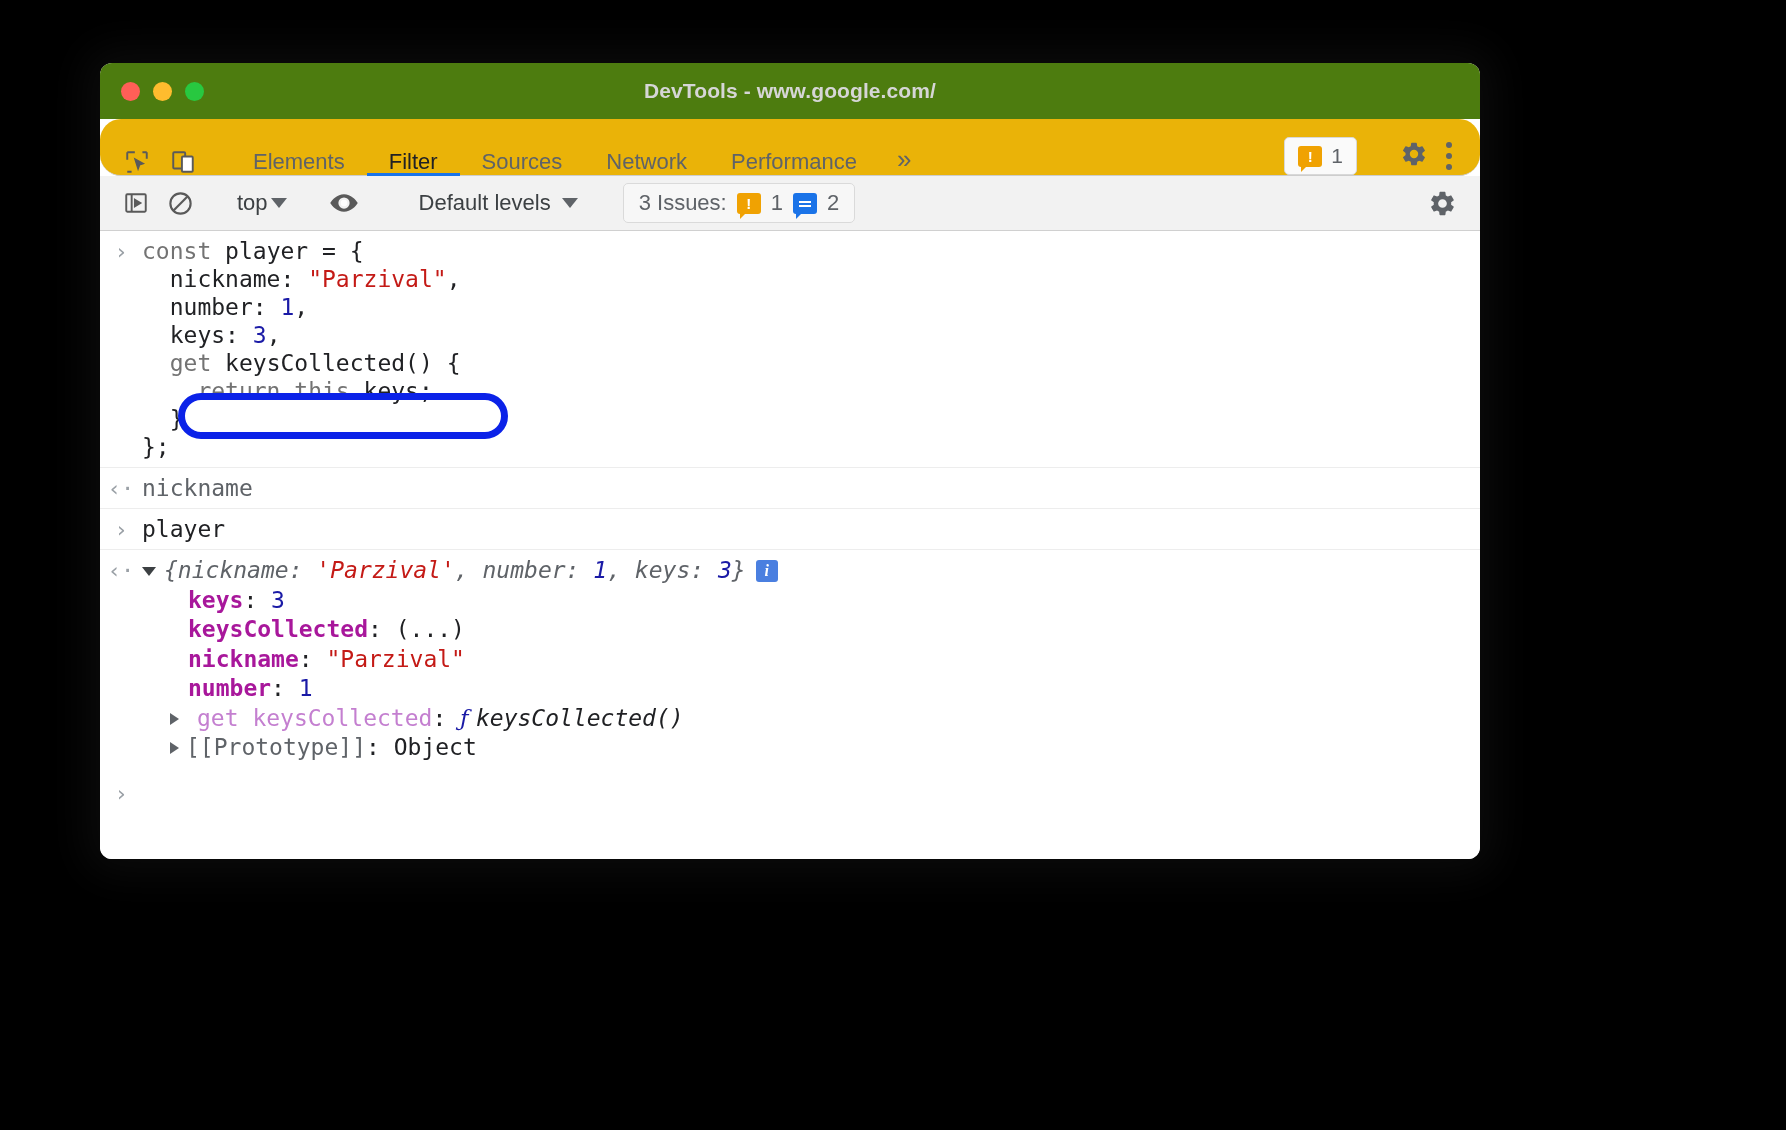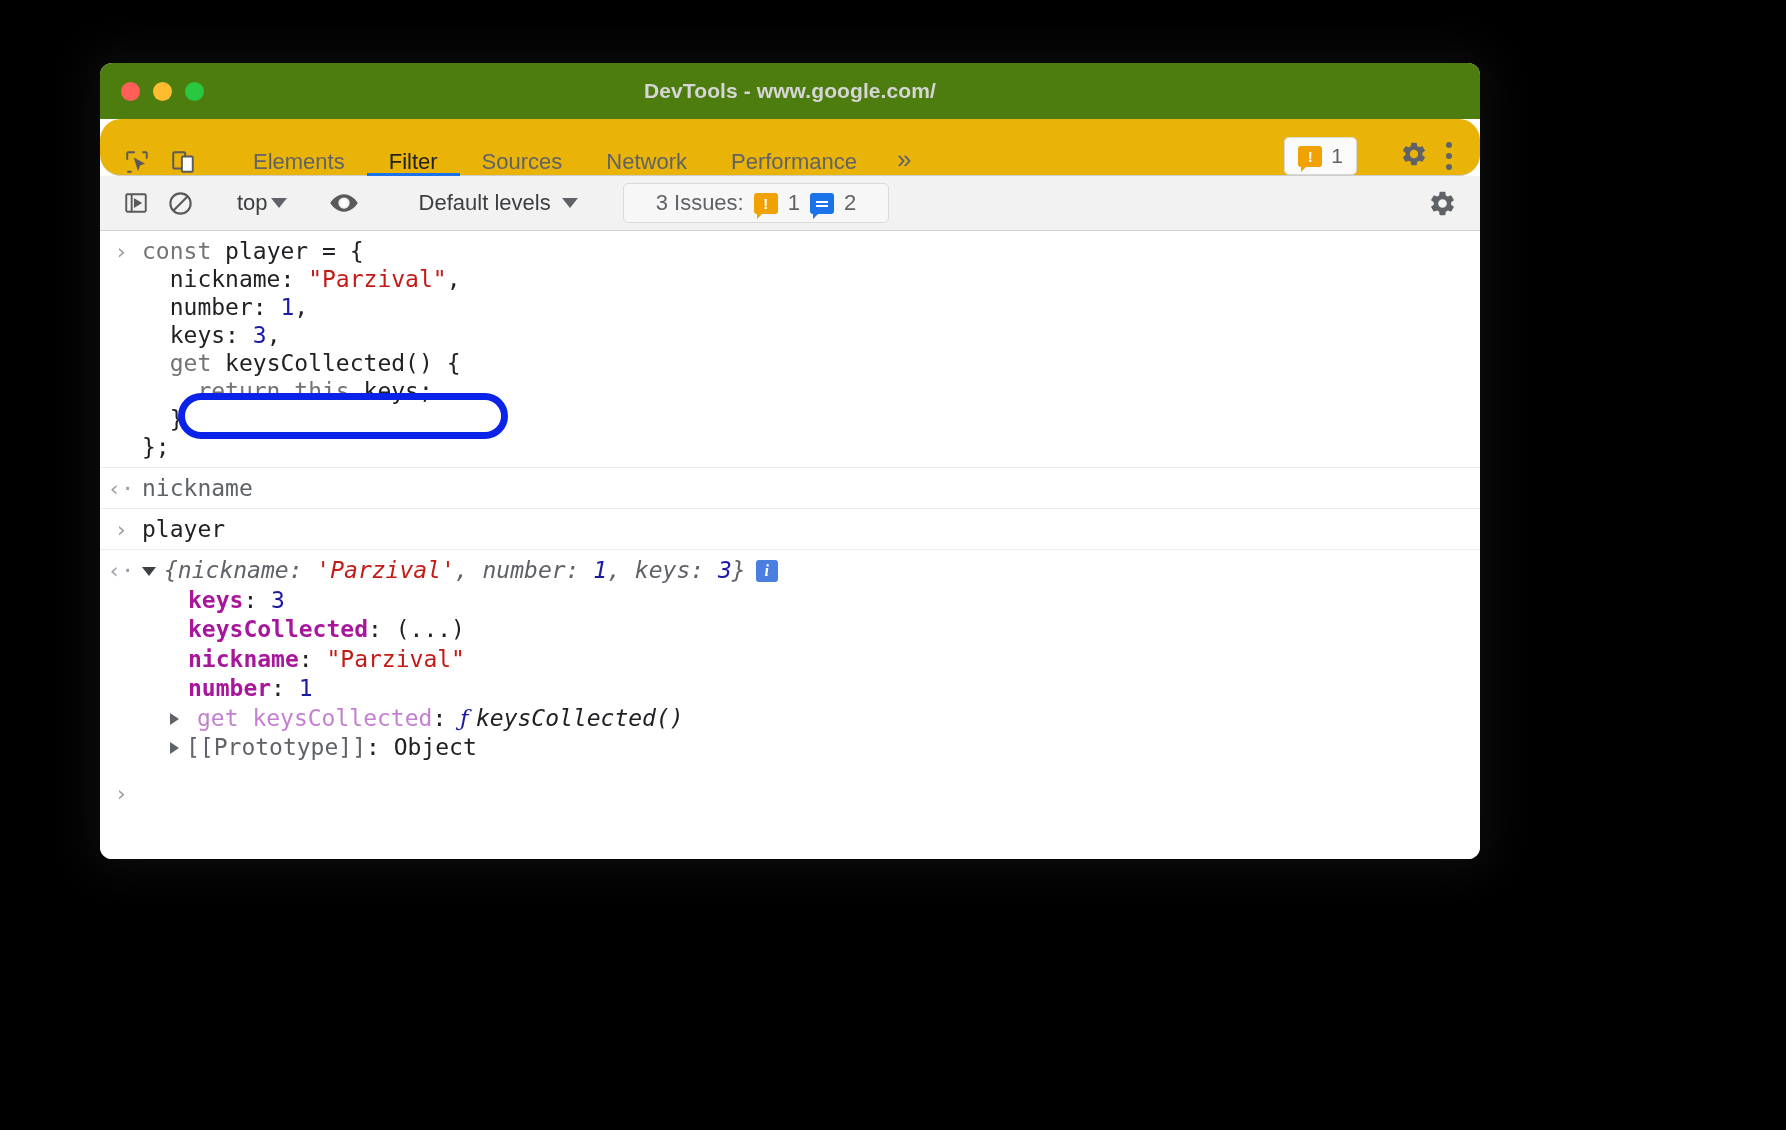--- a/index.html
+++ b/index.html
@@ -162,21 +162,21 @@
     color: #3c4043;
     padding: 0 14px;
     margin-left: 14px;
   }
   .issues-pill {
     display: flex; align-items: center; gap: 10px;
     border: 1px solid #dadada;
     border-radius: 5px;
     background: #f7f7f7;
     height: 40px;
-    padding: 0 32px;
+    padding: 0 15px;
     font-size: 22px;
     color: #5f6368;
     margin-left: 6px;
   }
   .ctoolbar-right { margin-left: auto; display:flex; align-items:center; padding-right: 16px; }
 
   
   .badge-warn {
     width: 24px; height: 21px;
     background: #f0a202;

